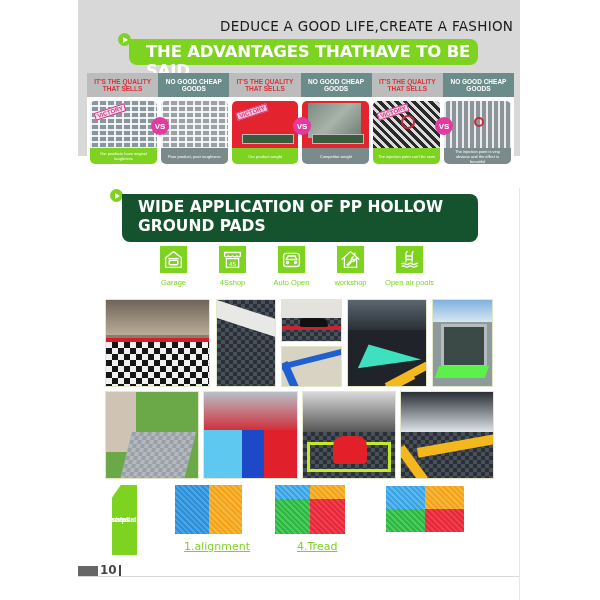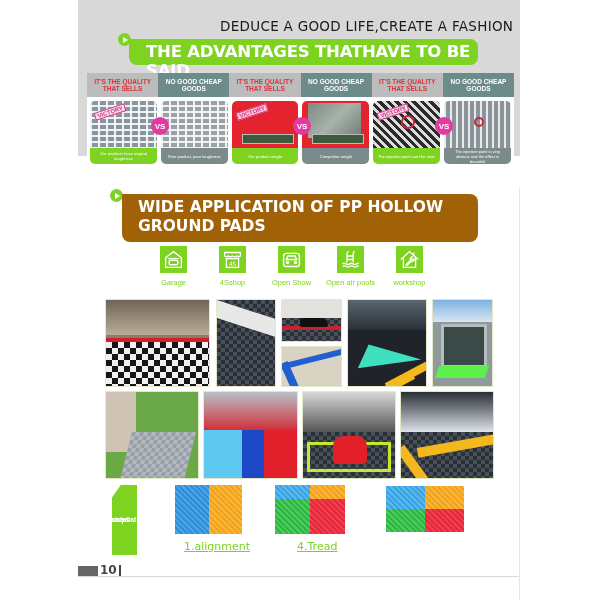--- a/index.html
+++ b/index.html
@@ -33,21 +33,21 @@
   .red-pattern { background: #e3242f; }
   .green-tile-pattern { background: linear-gradient(135deg, #7c8b82 0%, #a8b3aa 50%, #6e7c74 100%); }
   .stripe-pattern { background: repeating-linear-gradient(45deg, #2a2a2a 0 3px, #dcdcdc 3px 6px); }
   .bars-pattern { background-color: #8a9499; background-image: linear-gradient(90deg, rgba(255,255,255,0.8) 2px, transparent 2px); background-size: 6px 100%; }
   .victory-stamp { position: absolute; left: 4px; top: 7px; font-size: 6px; color: #d6338a; font-weight: bold; background: rgba(255,230,240,0.85); border: 1px solid #d6338a; padding: 0 2px; transform: rotate(-18deg); }
   .vs-badge { position: absolute; width: 18px; height: 18px; border-radius: 50%; background: #e23a9f; color: #fff; font-size: 8px; font-weight: bold; display: flex; align-items: center; justify-content: center; top: 20px; z-index: 2; }
   .scale-box { position: absolute; left: 10px; bottom: 4px; width: 52px; height: 10px; background: #3c5a3c; border: 1px solid #bbb; }
   .target-ring { position: absolute; left: 28px; top: 14px; width: 14px; height: 14px; border: 2px solid #c62b3a; border-radius: 50%; }
 
   
-  .banner-2 { position: absolute; left: 44px; top: 194px; width: 356px; height: 48px; background: #a16207; border-radius: 0 8px 8px 8px; color: #ffffff; font-weight: bold; font-size: 15.5px; line-height: 19px; padding: 4px 0 0 16px; font-family: "DejaVu Sans", sans-serif; }
+  .banner-2 { position: absolute; left: 44px; top: 194px; width: 356px; height: 48px; background: #14532d; border-radius: 0 8px 8px 8px; color: #ffffff; font-weight: bold; font-size: 15.5px; line-height: 19px; padding: 4px 0 0 16px; font-family: "DejaVu Sans", sans-serif; }
   .apps-row { position: absolute; left: 68px; top: 246px; display: flex; gap: 4px; }
   .app-item { width: 55px; display: flex; flex-direction: column; align-items: center; }
   .app-icon { width: 27px; height: 27px; background: #7ed321; display: flex; align-items: center; justify-content: center; }
   .app-icon svg { width: 21px; height: 21px; }
   .app-label { margin-top: 5px; font-size: 7.5px; color: #7ed321; white-space: nowrap; }
 
   .photo { position: absolute; border: 1px solid #e2e8c8; overflow: hidden; }
   .checker { background-color: #f0f0f0; background-image: linear-gradient(45deg, #161616 25%, transparent 25%, transparent 75%, #161616 75%), linear-gradient(45deg, #161616 25%, transparent 25%, transparent 75%, #161616 75%); background-size: 12px 12px; background-position: 0 0, 6px 6px; }
   .dark-checker { background-color: #2b3036; background-image: linear-gradient(45deg, #48505a 25%, transparent 25%, transparent 75%, #48505a 75%), linear-gradient(45deg, #48505a 25%, transparent 25%, transparent 75%, #48505a 75%); background-size: 8px 8px; background-position: 0 0, 4px 4px; }
   .gray-checker { background-color: #9aa0a8; background-image: linear-gradient(45deg, #b4b9c0 25%, transparent 25%, transparent 75%, #b4b9c0 75%), linear-gradient(45deg, #b4b9c0 25%, transparent 25%, transparent 75%, #b4b9c0 75%); background-size: 8px 8px; background-position: 0 0, 4px 4px; }
@@ -162,45 +162,45 @@
     </div>
     <div class="app-item">
       <div class="app-icon">
         <svg viewBox="0 0 24 24" fill="none" stroke="#fff" stroke-width="1.6">
             <rect x="3" y="5" width="18" height="15" rx="3"></rect>
             <path d="M6 12 L8 8 H16 L18 12 Z"></path>
             <circle cx="7.5" cy="15.5" r="1.2"></circle>
             <circle cx="16.5" cy="15.5" r="1.2"></circle>
           </svg>
       </div>
-      <div class="app-label">Open Show</div>
+      <div class="app-label">Auto Open</div>
+    </div>
+    <div class="app-item">
+      <div class="app-icon">
+        <svg viewBox="0 0 24 24" fill="none" stroke="#fff" stroke-width="1.5">
+            <path d="M2 12 L12 3 L22 12"></path>
+            <path d="M5 10 V21 H19 V10"></path>
+            <path d="M17 4 V7"></path>
+            <path d="M8 18 L13 13 Q12 10 15 9 L14 11 L15.5 12.5 L17.5 11.5 Q17 14.5 14 14 L9 19 Z"></path>
+          </svg>
+      </div>
+      <div class="app-label">workshop</div>
     </div>
     <div class="app-item">
       <div class="app-icon">
         <svg viewBox="0 0 24 24" fill="none" stroke="#fff" stroke-width="1.5">
             <path d="M8 15 V5 Q8 3 10 3"></path>
             <path d="M15 15 V5 Q15 3 17 3"></path>
             <path d="M8 8 H15 M8 12 H15"></path>
             <path d="M3 17 Q5 15.5 7 17 T11 17 T15 17 T19 17 T21 17"></path>
             <path d="M3 20 Q5 18.5 7 20 T11 20 T15 20 T19 20 T21 20"></path>
           </svg>
       </div>
       <div class="app-label">Open air pools</div>
     </div>
-    <div class="app-item">
-      <div class="app-icon">
-        <svg viewBox="0 0 24 24" fill="none" stroke="#fff" stroke-width="1.5">
-            <path d="M2 12 L12 3 L22 12"></path>
-            <path d="M5 10 V21 H19 V10"></path>
-            <path d="M17 4 V7"></path>
-            <path d="M8 18 L13 13 Q12 10 15 9 L14 11 L15.5 12.5 L17.5 11.5 Q17 14.5 14 14 L9 19 Z"></path>
-          </svg>
-      </div>
-      <div class="app-label">workshop</div>
-    </div>
   </div>
 
   <div class="photo" style="left:27px; top:299px; width:105px; height:88px; background:#8a7d6e;">
     <div style="position:absolute;left:0;top:0;right:0;height:35px;background:linear-gradient(#6f6458,#b9ad98);"></div>
     <div class="checker" style="position:absolute;left:0;right:0;top:38px;bottom:0;border-top:4px solid #d21f2a;"></div>
   </div>
   <div class="photo dark-checker" style="left:138px; top:299px; width:60px; height:88px;">
     <div style="position:absolute;left:0;top:0;right:0;height:18px;background:#e8e8e6;transform:skewY(18deg);transform-origin:left top;"></div>
   </div>
   <div class="photo dark-checker" style="left:203px; top:299px; width:61px; height:43px;">

